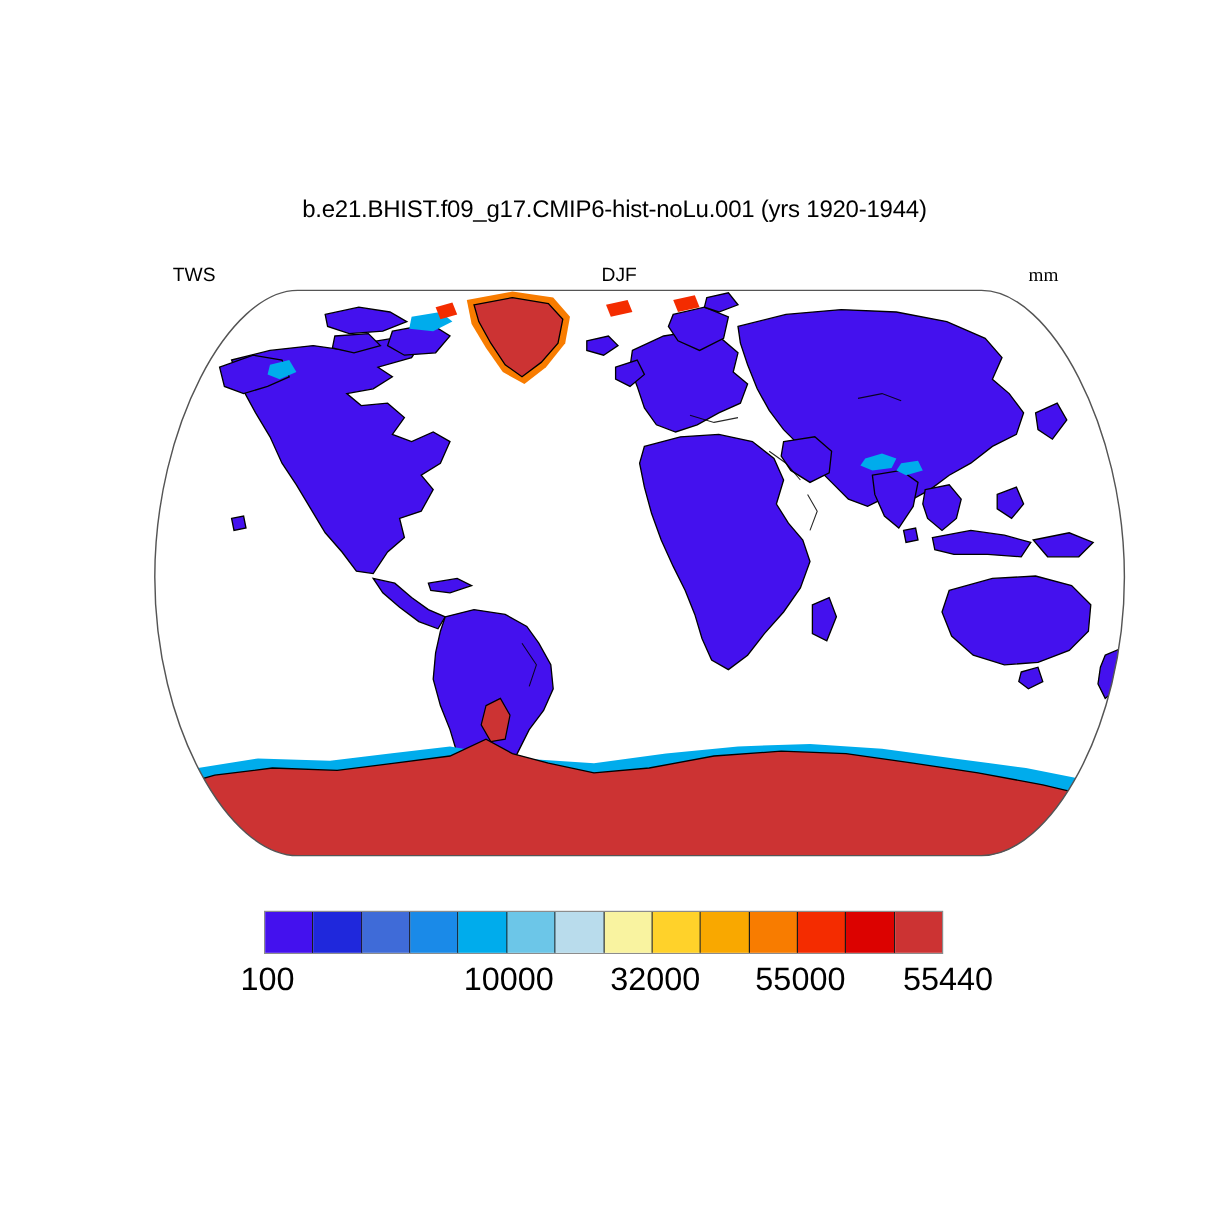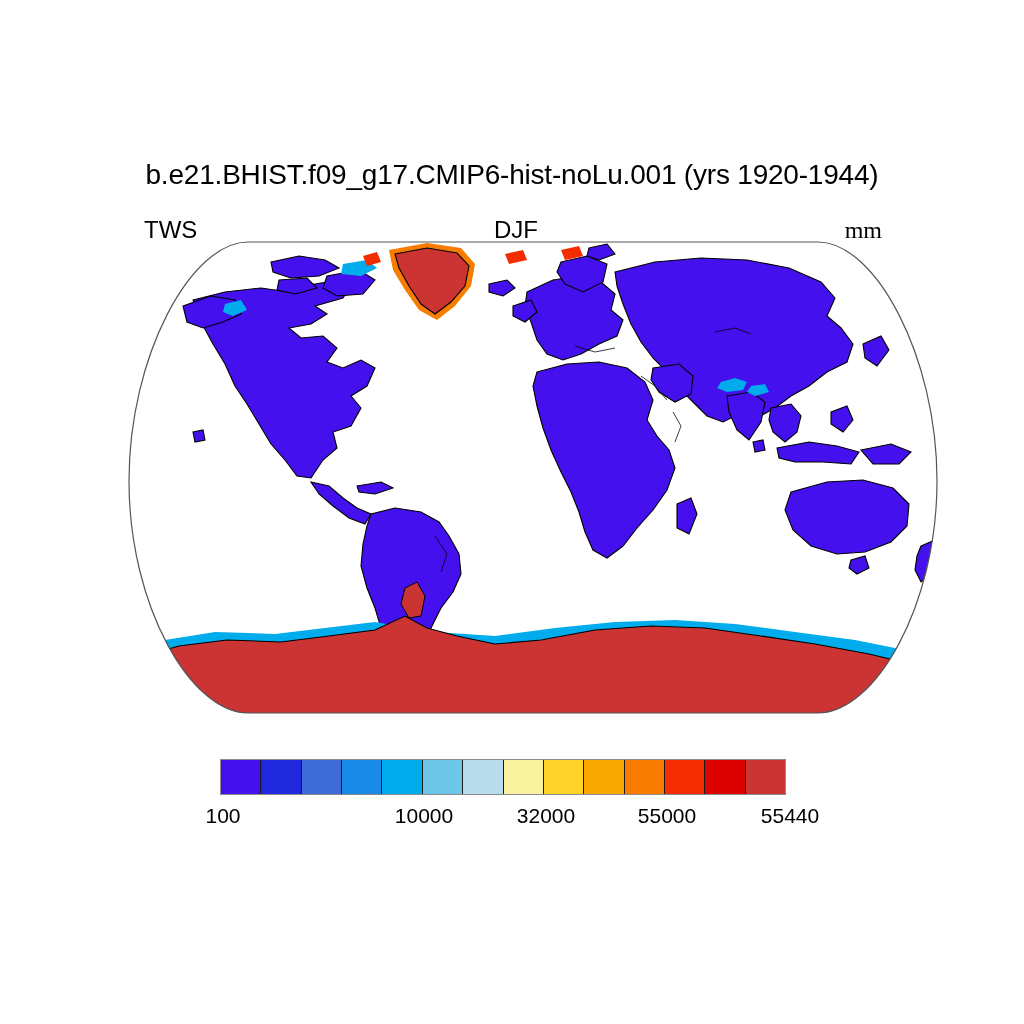--- a/index.html
+++ b/index.html
@@ -24,38 +24,38 @@
     height: 1024px;
   }
 
   
   #main-title {
     position: absolute;
     left: 0;
     top: 158px;
     width: 1024px;
     text-align: center;
-    font-size: 28px;
+    font-size: 20px;
     line-height: 34px;
     letter-spacing: -0.2px;
     white-space: nowrap;
     font-weight: 400;
   }
 
   #subtitle-row {
     position: absolute;
     left: 100px;
     top: 216px;
     width: 824px;
     height: 30px;
   }
   #subtitle-row .sub {
     position: absolute;
     top: 0;
-    font-size: 24px;
+    font-size: 16px;
     line-height: 28px;
     white-space: nowrap;
   }
   #sub-left   { left: 44px; }
   #sub-center { left: 4px; width: 824px; text-align: center; }
   #sub-right  { right: 42px; font-family: Liberation Serif, serif; }
 
   
   #map-wrap {
     position: absolute;
@@ -96,21 +96,21 @@
   #cb-labels {
     position: absolute;
     left: -220px;
     top: 41px;
     width: 1006px;
     height: 40px;
   }
   #cb-labels .cb-label {
     position: absolute;
     top: 0;
-    font-size: 21px;
+    font-size: 27px;
     line-height: 32px;
     white-space: nowrap;
     transform: translateX(-50%);
   }
 </style>
 </head>
 <body style="background: rgb(255, 255, 255);">
 
 <div id="figure">
 

